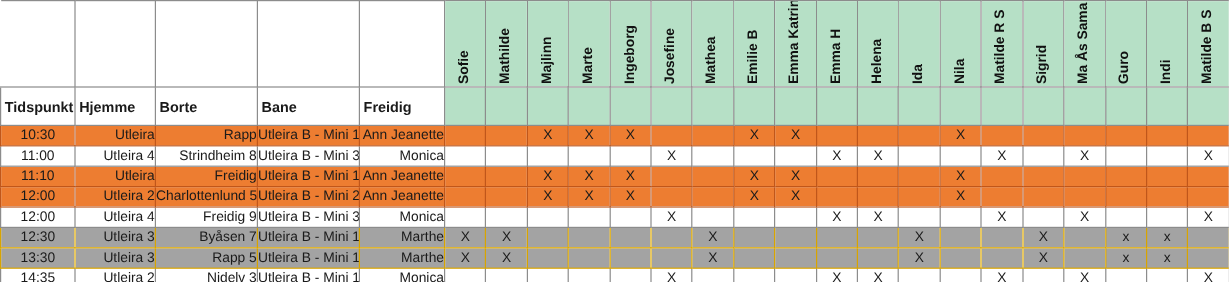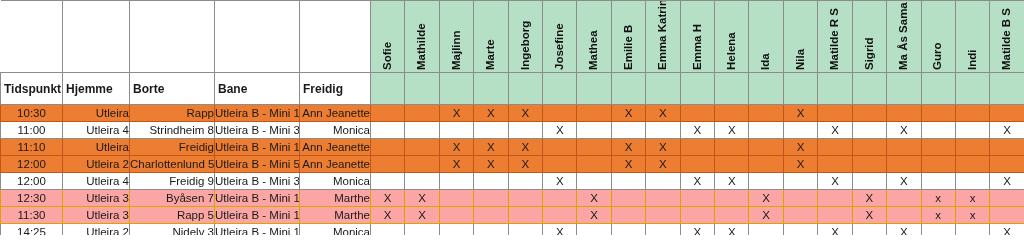--- a/index.html
+++ b/index.html
@@ -87,21 +87,21 @@
     background: #b6e0c6;
     border-top: 1px solid #8c8c8c;
   }
 
   
   td.c-time { text-align: center;  padding: 0 3px; }
   td.c-text { text-align: right;   padding: 0 3px; }
   td.c-mark { text-align: center; font-size: 11.5px; }
 
   tr.r-orange td { background: #ed7d31; color: #1a1a1a; }
-  tr.r-yellow td { background: #fca5a5; color: #1a1a1a; }
+  tr.r-yellow td { background: #a3a3a3; color: #1a1a1a; }
   tr.r-white  td { background: #ffffff; color: #1a1a1a; }
 
   tr.r-orange td.c-mark, tr.r-orange td.c-time, tr.r-orange td.c-text { border-color: #c0561a; }
   tr.r-yellow td.c-mark, tr.r-yellow td.c-time, tr.r-yellow td.c-text { border-color: #d8a400; }
 
   tr.r-partial td {
     height: 6px;
     border-bottom: none;
   }
 </style>
@@ -304,21 +304,21 @@
           <td class="c-mark"></td>
           <td class="c-mark"></td>
           <td class="c-mark"></td>
           <td class="c-mark"></td>
           <td class="c-mark"></td>
         </tr>
         <tr class="r-orange">
           <td class="c-time">12:00</td>
           <td class="c-text">Utleira 2</td>
           <td class="c-text">Charlottenlund 5</td>
-          <td class="c-text">Utleira B - Mini 5</td>
+          <td class="c-text">Utleira B - Mini 2</td>
           <td class="c-text">Ann Jeanette</td>
           <td class="c-mark"></td>
           <td class="c-mark"></td>
           <td class="c-mark">X</td>
           <td class="c-mark">X</td>
           <td class="c-mark">X</td>
           <td class="c-mark"></td>
           <td class="c-mark"></td>
           <td class="c-mark">X</td>
           <td class="c-mark">X</td>
@@ -379,21 +379,21 @@
           <td class="c-mark">X</td>
           <td class="c-mark"></td>
           <td class="c-mark"></td>
           <td class="c-mark">X</td>
           <td class="c-mark"></td>
           <td class="c-mark">x</td>
           <td class="c-mark">x</td>
           <td class="c-mark"></td>
         </tr>
         <tr class="r-yellow">
-          <td class="c-time">11:30</td>
+          <td class="c-time">13:30</td>
           <td class="c-text">Utleira 3</td>
           <td class="c-text">Rapp 5</td>
           <td class="c-text">Utleira B - Mini 1</td>
           <td class="c-text">Marthe</td>
           <td class="c-mark">X</td>
           <td class="c-mark">X</td>
           <td class="c-mark"></td>
           <td class="c-mark"></td>
           <td class="c-mark"></td>
           <td class="c-mark"></td>
@@ -405,21 +405,21 @@
           <td class="c-mark">X</td>
           <td class="c-mark"></td>
           <td class="c-mark"></td>
           <td class="c-mark">X</td>
           <td class="c-mark"></td>
           <td class="c-mark">x</td>
           <td class="c-mark">x</td>
           <td class="c-mark"></td>
         </tr>
         <tr class="r-white">
-          <td class="c-time">14:25</td>
+          <td class="c-time">14:35</td>
           <td class="c-text">Utleira 2</td>
           <td class="c-text">Nidelv 3</td>
           <td class="c-text">Utleira B - Mini 1</td>
           <td class="c-text">Monica</td>
           <td class="c-mark"></td>
           <td class="c-mark"></td>
           <td class="c-mark"></td>
           <td class="c-mark"></td>
           <td class="c-mark"></td>
           <td class="c-mark">X</td>

